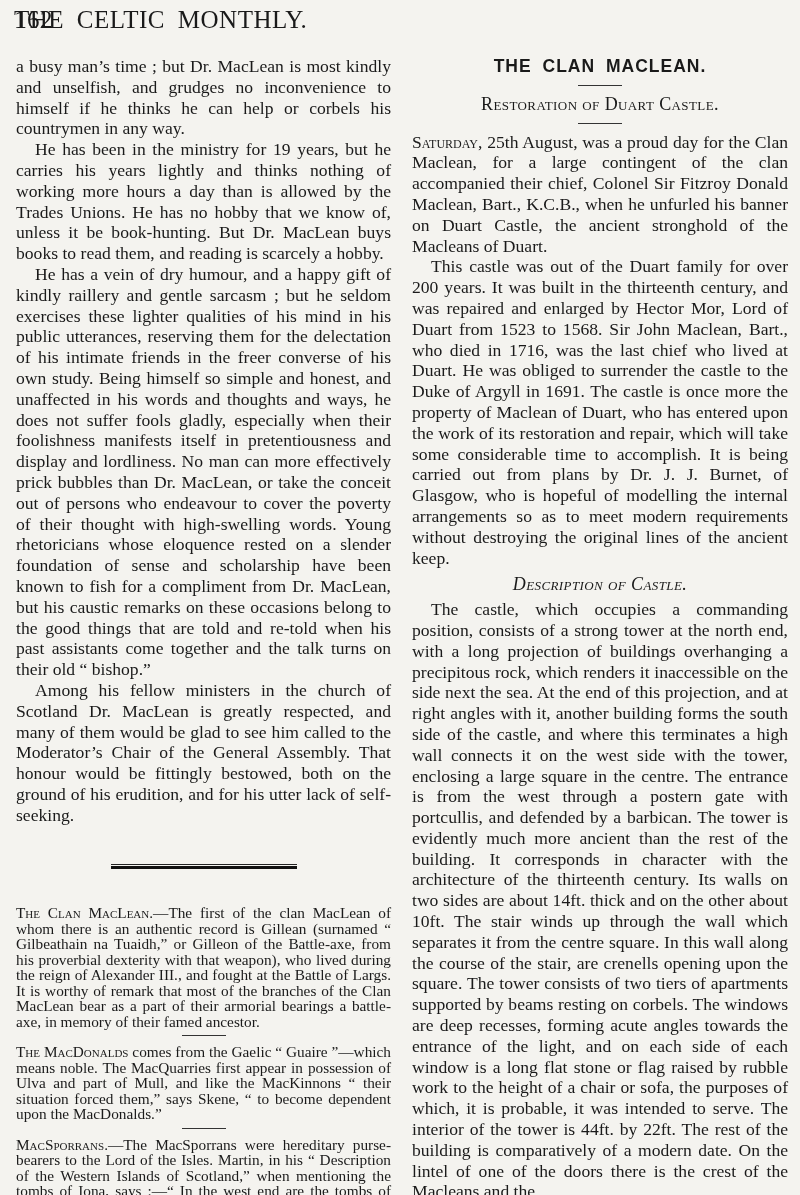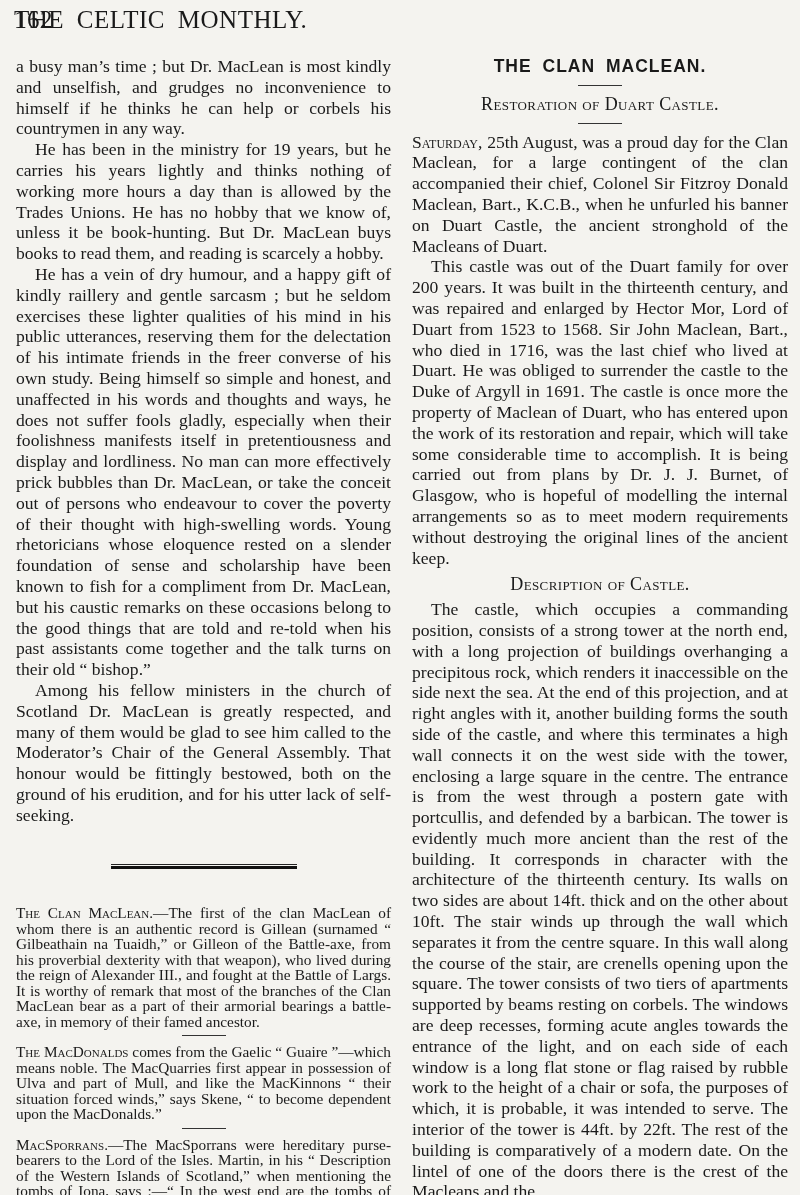--- a/index.html
+++ b/index.html
@@ -54,28 +54,28 @@
   <p>a busy man’s time ; but Dr. MacLean is most kindly and unselfish, and grudges no inconvenience to himself if he thinks he can help or corbels his countrymen in any way.</p>
   <p class="ind">He has been in the ministry for 19 years, but he carries his years lightly and thinks nothing of working more hours a day than is allowed by the Trades Unions. He has no hobby that we know of, unless it be book-hunting. But Dr. MacLean buys books to read them, and reading is scarcely a hobby.</p>
   <p class="ind">He has a vein of dry humour, and a happy gift of kindly raillery and gentle sarcasm ; but he seldom exercises these lighter qualities of his mind in his public utterances, reserving them for the delectation of his intimate friends in the freer converse of his own study. Being himself so simple and honest, and unaffected in his words and thoughts and ways, he does not suffer fools gladly, especially when their foolishness manifests itself in pretentiousness and display and lordliness. No man can more effectively prick bubbles than Dr. MacLean, or take the conceit out of persons who endeavour to cover the poverty of their thought with high-swelling words. Young rhetoricians whose eloquence rested on a slender foundation of sense and scholarship have been known to fish for a compliment from Dr. MacLean, but his caustic remarks on these occasions belong to the good things that are told and re-told when his past assistants come together and the talk turns on their old “ bishop.”</p>
   <p class="ind">Among his fellow ministers in the church of Scotland Dr. MacLean is greatly respected, and many of them would be glad to see him called to the Moderator’s Chair of the General Assembly. That honour would be fittingly bestowed, both on the ground of his erudition, and for his utter lack of self-seeking.</p>
 
   <div class="heavy-rule"></div>
 
   <div class="notes">
     <p><span class="sc">The Clan MacLean.</span><span>—The first of the clan MacLean of whom there is an authentic record is Gillean (surnamed “ Gilbeathain na Tuaidh,” or Gilleon of the Battle-axe, from his proverbial dexterity with that weapon), who lived during the reign of Alexander III., and fought at the Battle of Largs. It is worthy of remark that most of the branches of the Clan MacLean bear as a part of their armorial bearings a battle-axe, in memory of their famed ancestor.</span></p>
     <div class="short-rule"></div>
-    <p><span class="sc">The MacDonalds</span><span> comes from the Gaelic “ Guaire ”—which means noble. The MacQuarries first appear in possession of Ulva and part of Mull, and like the MacKinnons “ their situation forced winds,” says Skene, “ to become dependent upon the MacDonalds.”</span></p>
+    <p><span class="sc">The MacDonalds</span><span> comes from the Gaelic “ Guaire ”—which means noble. The MacQuarries first appear in possession of Ulva and part of Mull, and like the MacKinnons “ their situation forced them,” says Skene, “ to become dependent upon the MacDonalds.”</span></p>
     <div class="short-rule"></div>
     <p><span class="sc">MacSporrans.</span><span>—The MacSporrans were hereditary purse-bearers to the Lord of the Isles. Martin, in his “ Description of the Western Islands of Scotland,” when mentioning the tombs of Iona, says :—“ In the west end are the tombs of Gilbrid and Paul Sporran, ancient tribes of the MackDonalds.”</span></p>
   </div>
 </div>
 
 <div class="col col-right">
   <div class="section-title">THE CLAN MACLEAN.</div>
   <div class="small-rule"></div>
   <div class="subhead">Restoration of Duart Castle.</div>
   <div class="small-rule"></div>
   <p><span class="sc">Saturday</span><span>, 25th August, was a proud day for the Clan Maclean, for a large contingent of the clan accompanied their chief, Colonel Sir Fitzroy Donald Maclean, Bart., K.C.B., when he unfurled his banner on Duart Castle, the ancient stronghold of the Macleans of Duart.</span></p>
   <p class="ind">This castle was out of the Duart family for over 200 years. It was built in the thirteenth century, and was repaired and enlarged by Hector Mor, Lord of Duart from 1523 to 1568. Sir John Maclean, Bart., who died in 1716, was the last chief who lived at Duart. He was obliged to surrender the castle to the Duke of Argyll in 1691. The castle is once more the property of Maclean of Duart, who has entered upon the work of its restoration and repair, which will take some considerable time to accomplish. It is being carried out from plans by Dr. J. J. Burnet, of Glasgow, who is hopeful of modelling the internal arrangements so as to meet modern requirements without destroying the original lines of the ancient keep.</p>
-  <div class="subhead" style="margin:6px 0 4px 0;">Description of Castle.</div>
+  <div class="subhead" style="margin:6px 0 4px 0;font-style:italic;">Description of Castle.</div>
   <p class="ind">The castle, which occupies a commanding position, consists of a strong tower at the north end, with a long projection of buildings overhanging a precipitous rock, which renders it inaccessible on the side next the sea. At the end of this projection, and at right angles with it, another building forms the south side of the castle, and where this terminates a high wall connects it on the west side with the tower, enclosing a large square in the centre. The entrance is from the west through a postern gate with portcullis, and defended by a barbican. The tower is evidently much more ancient than the rest of the building. It corresponds in character with the architecture of the thirteenth century. Its walls on two sides are about 14ft. thick and on the other about 10ft. The stair winds up through the wall which separates it from the centre square. In this wall along the course of the stair, are crenells opening upon the square. The tower consists of two tiers of apartments supported by beams resting on corbels. The windows are deep recesses, forming acute angles towards the entrance of the light, and on each side of each window is a long flat stone or flag raised by rubble work to the height of a chair or sofa, the purposes of which, it is probable, it was intended to serve. The interior of the tower is 44ft. by 22ft. The rest of the building is comparatively of a modern date. On the lintel of one of the doors there is the crest of the Macleans and the</p>
 </div>
 
 </body></html>

